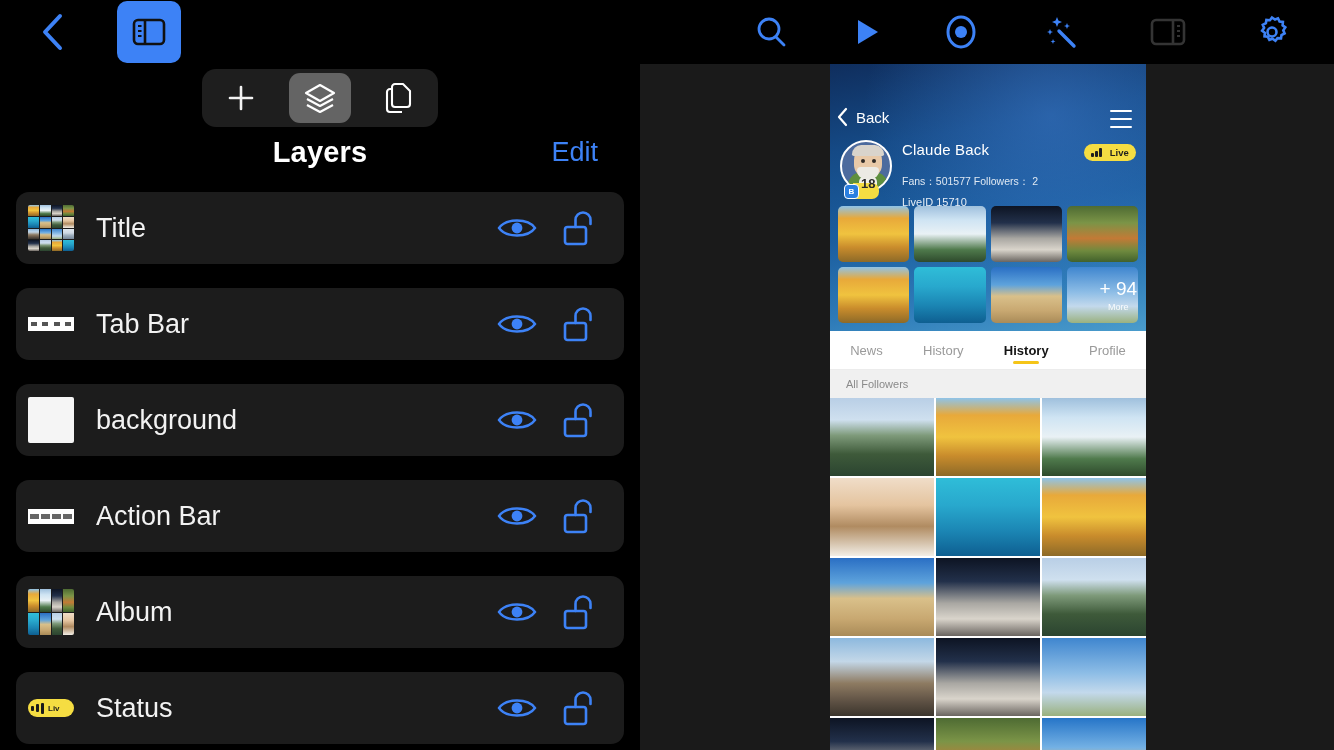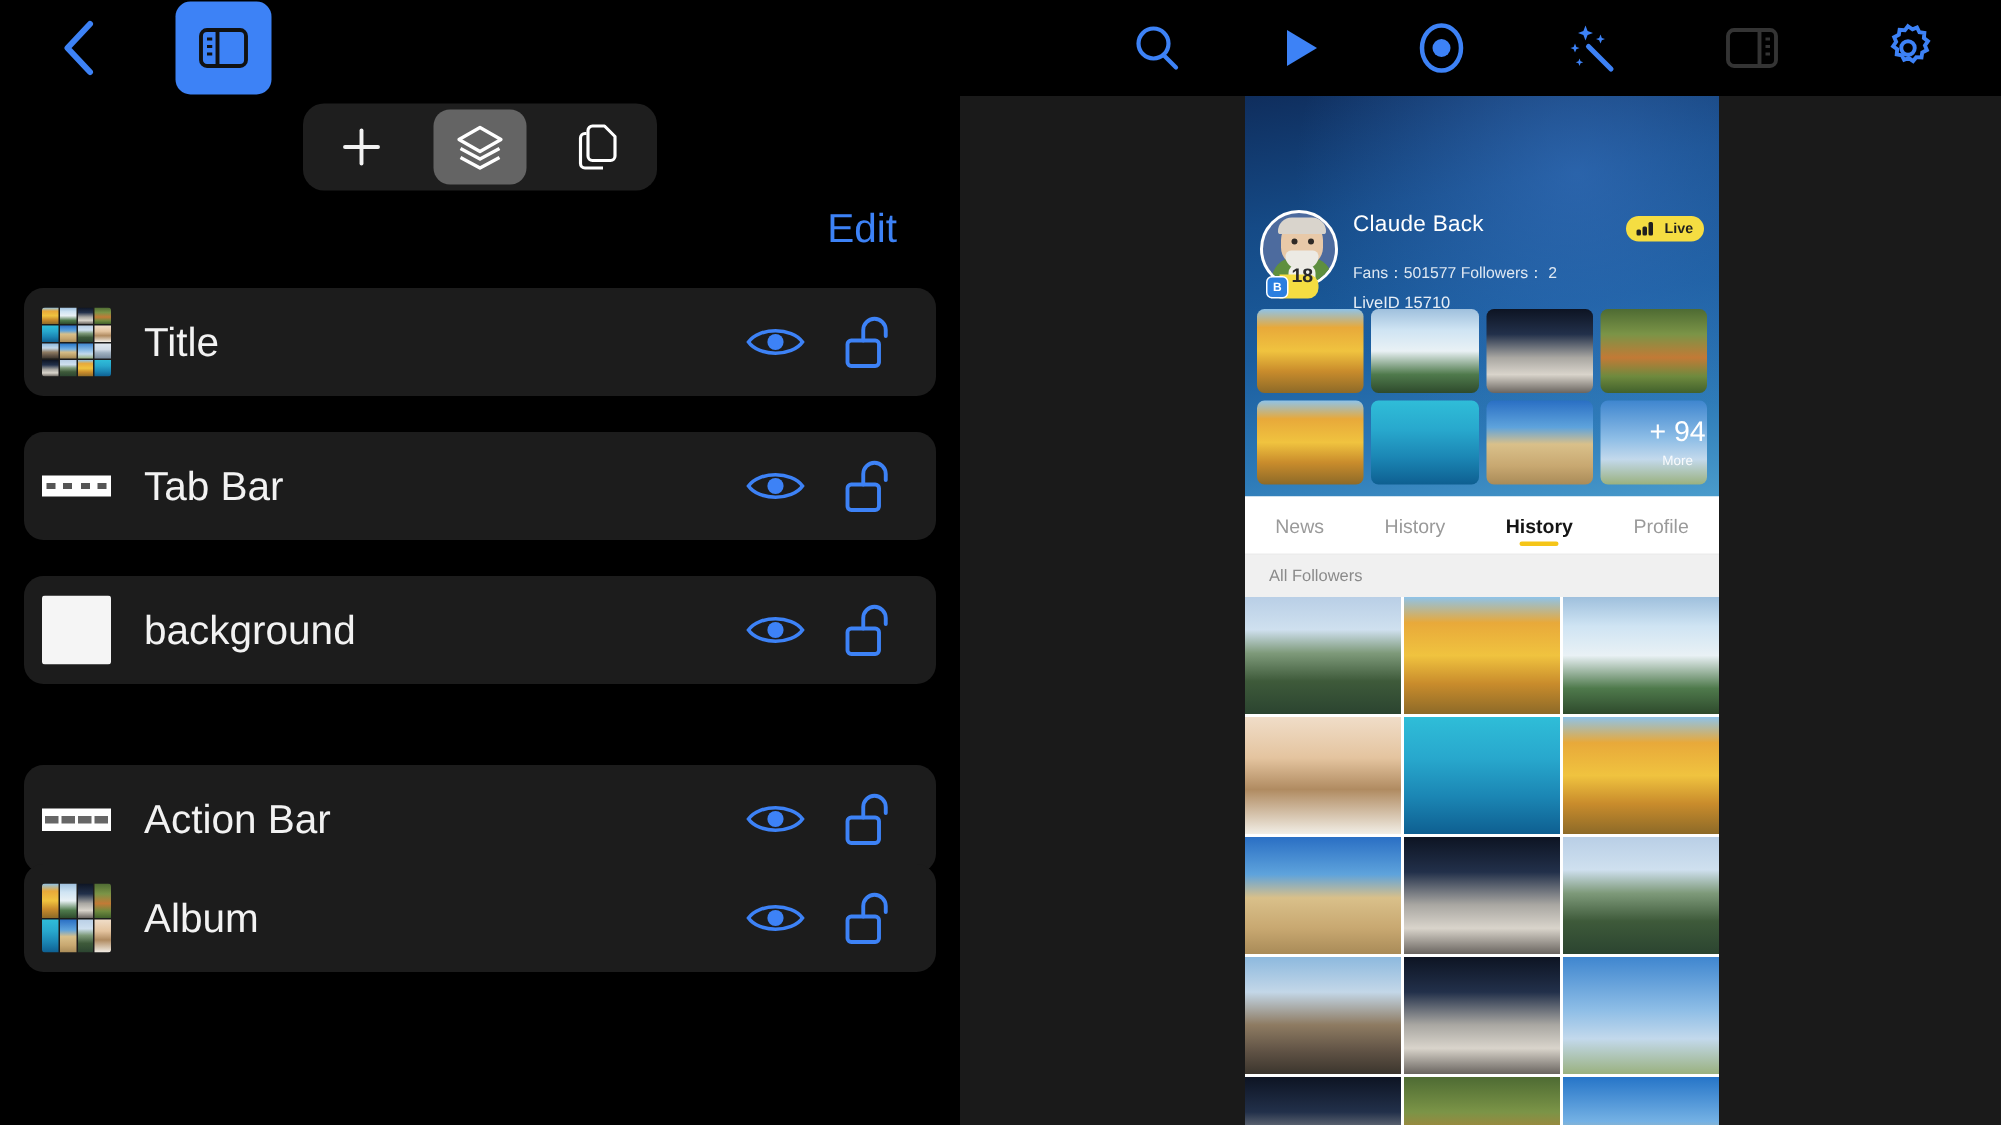--- a/index.html
+++ b/index.html
@@ -324,20 +324,21 @@
         <svg width="30" height="32" viewBox="0 0 30 32">
           <g stroke="#fff" stroke-width="2.1" fill="none" stroke-linejoin="round">
             <path d="M11 2 h8 l7 7 v13 a3 3 0 0 1 -3 3 h-12 a3 3 0 0 1 -3 -3 v-17 a3 3 0 0 1 3 -3 Z"></path>
             <path d="M7 7 h-1 a3 3 0 0 0 -3 3 v17 a3 3 0 0 0 3 3 h12"></path>
           </g>
         </svg>
       </div>
     </div>
 
     <div class="panel-head">
+      <div class="panel-title">Layers</div>
       <div class="edit-btn">Edit</div>
     </div>
 
     <div class="layer-list" id="layer-list">
         <div class="layer-row" style="top: 0px;">
           <div class="thumb">
             <div class="mini-grid mg4">
               <div class="cell ph-autumn"></div>
               <div class="cell ph-falls"></div>
               <div class="cell ph-night"></div>
@@ -404,21 +405,21 @@
   <circle cx="20" cy="13" r="5.4" fill="#3d82f6"></circle>
             </svg>
           </div>
      <div class="lock-btn">
             <svg width="34" height="38" viewBox="0 0 34 38">
   <rect x="3" y="18" width="21" height="17" rx="2.5" stroke="#3d82f6" stroke-width="2.6" fill="none"></rect>
   <path d="M13.5 18 V11 a7.5 7.5 0 0 1 15 0 V15" stroke="#3d82f6" stroke-width="2.6" fill="none" stroke-linecap="round"></path>
             </svg>
           </div>
         </div>
-        <div class="layer-row" style="top: 288px; margin-top: 30px;">
+        <div class="layer-row" style="top: 288px;">
           <div class="thumb">
             <div class="thumb-actionbar">
         <span class="ab-tick"></span>
               <span class="ab-tick"></span>
         <span class="ab-tick"></span>
               <span class="ab-tick"></span>
             </div>
           </div>
      <div class="layer-name">Action Bar</div>
      <div class="eye-btn">
@@ -454,27 +455,63 @@
   <circle cx="20" cy="13" r="5.4" fill="#3d82f6"></circle>
             </svg>
           </div>
      <div class="lock-btn">
             <svg width="34" height="38" viewBox="0 0 34 38">
   <rect x="3" y="18" width="21" height="17" rx="2.5" stroke="#3d82f6" stroke-width="2.6" fill="none"></rect>
   <path d="M13.5 18 V11 a7.5 7.5 0 0 1 15 0 V15" stroke="#3d82f6" stroke-width="2.6" fill="none" stroke-linecap="round"></path>
             </svg>
           </div>
         </div>
+        <div class="layer-row" style="top: 480px;">
+          <div class="thumb">
+            <div class="thumb-status">
+        <span class="ts-bar" style="height:5px"></span>
+              <span class="ts-bar" style="height:8px"></span>
+        <span class="ts-bar" style="height:11px"></span>
+              <span class="ts-live">Liv</span>
+            </div>
+          </div>
+     <div class="layer-name">Status</div>
+     <div class="eye-btn">
+            <svg width="40" height="26" viewBox="0 0 40 26">
+  <path d="M2 13 C9 3, 31 3, 38 13 C31 23, 9 23, 2 13 Z" stroke="#3d82f6" stroke-width="2.4" fill="none"></path>
+  <circle cx="20" cy="13" r="5.4" fill="#3d82f6"></circle>
+            </svg>
+          </div>
+     <div class="lock-btn">
+            <svg width="34" height="38" viewBox="0 0 34 38">
+  <rect x="3" y="18" width="21" height="17" rx="2.5" stroke="#3d82f6" stroke-width="2.6" fill="none"></rect>
+  <path d="M13.5 18 V11 a7.5 7.5 0 0 1 15 0 V15" stroke="#3d82f6" stroke-width="2.6" fill="none" stroke-linecap="round"></path>
+            </svg>
+          </div>
+        </div>
       </div>
   </div>
 
   <div class="canvas">
     <div class="phone">
 
       <div class="phone-hero">
+        <div class="hero-nav">
+          <div class="hero-back">
+            <svg width="13" height="20" viewBox="0 0 13 20">
+              <path d="M10 2 L3 10 L10 18" stroke="#fff" stroke-width="2.2" fill="none" stroke-linecap="round" stroke-linejoin="round"></path>
+            </svg>
+            <span class="hero-back-label">Back</span>
+          </div>
+          <div class="hero-menu">
+            <i></i>
+              <i></i>
+              <i></i>
+          </div>
+        </div>
 
         <div class="hero-profile">
           <div class="avatar-wrap">
             <div class="avatar">
               <div class="av-body"></div>
               <div class="av-shirt"></div>
               <div class="av-head"></div>
               <div class="av-hair"></div>
               <div class="av-eye l"></div>
               <div class="av-eye r"></div>

